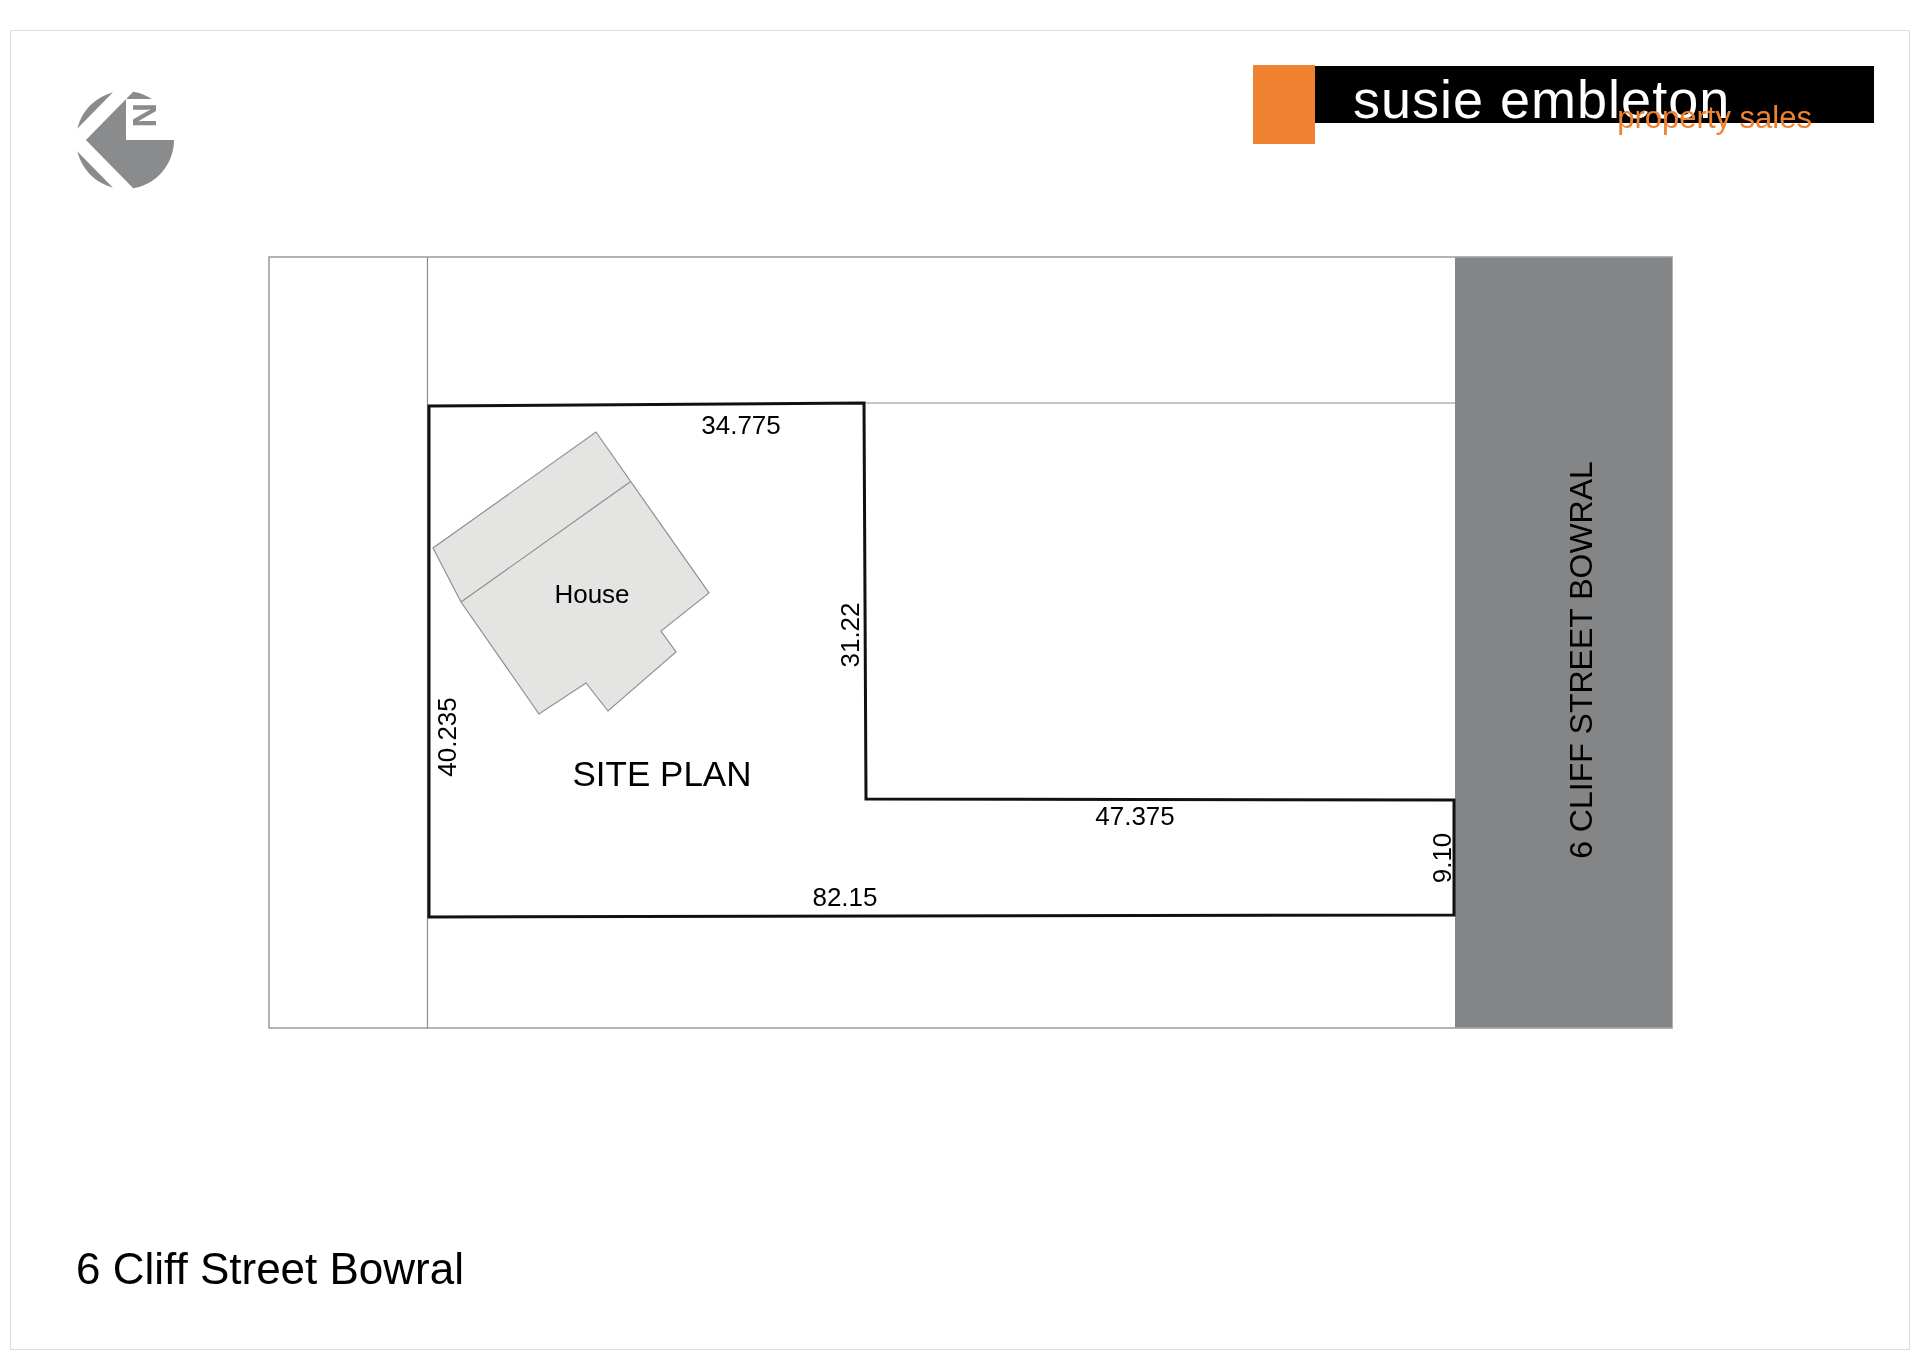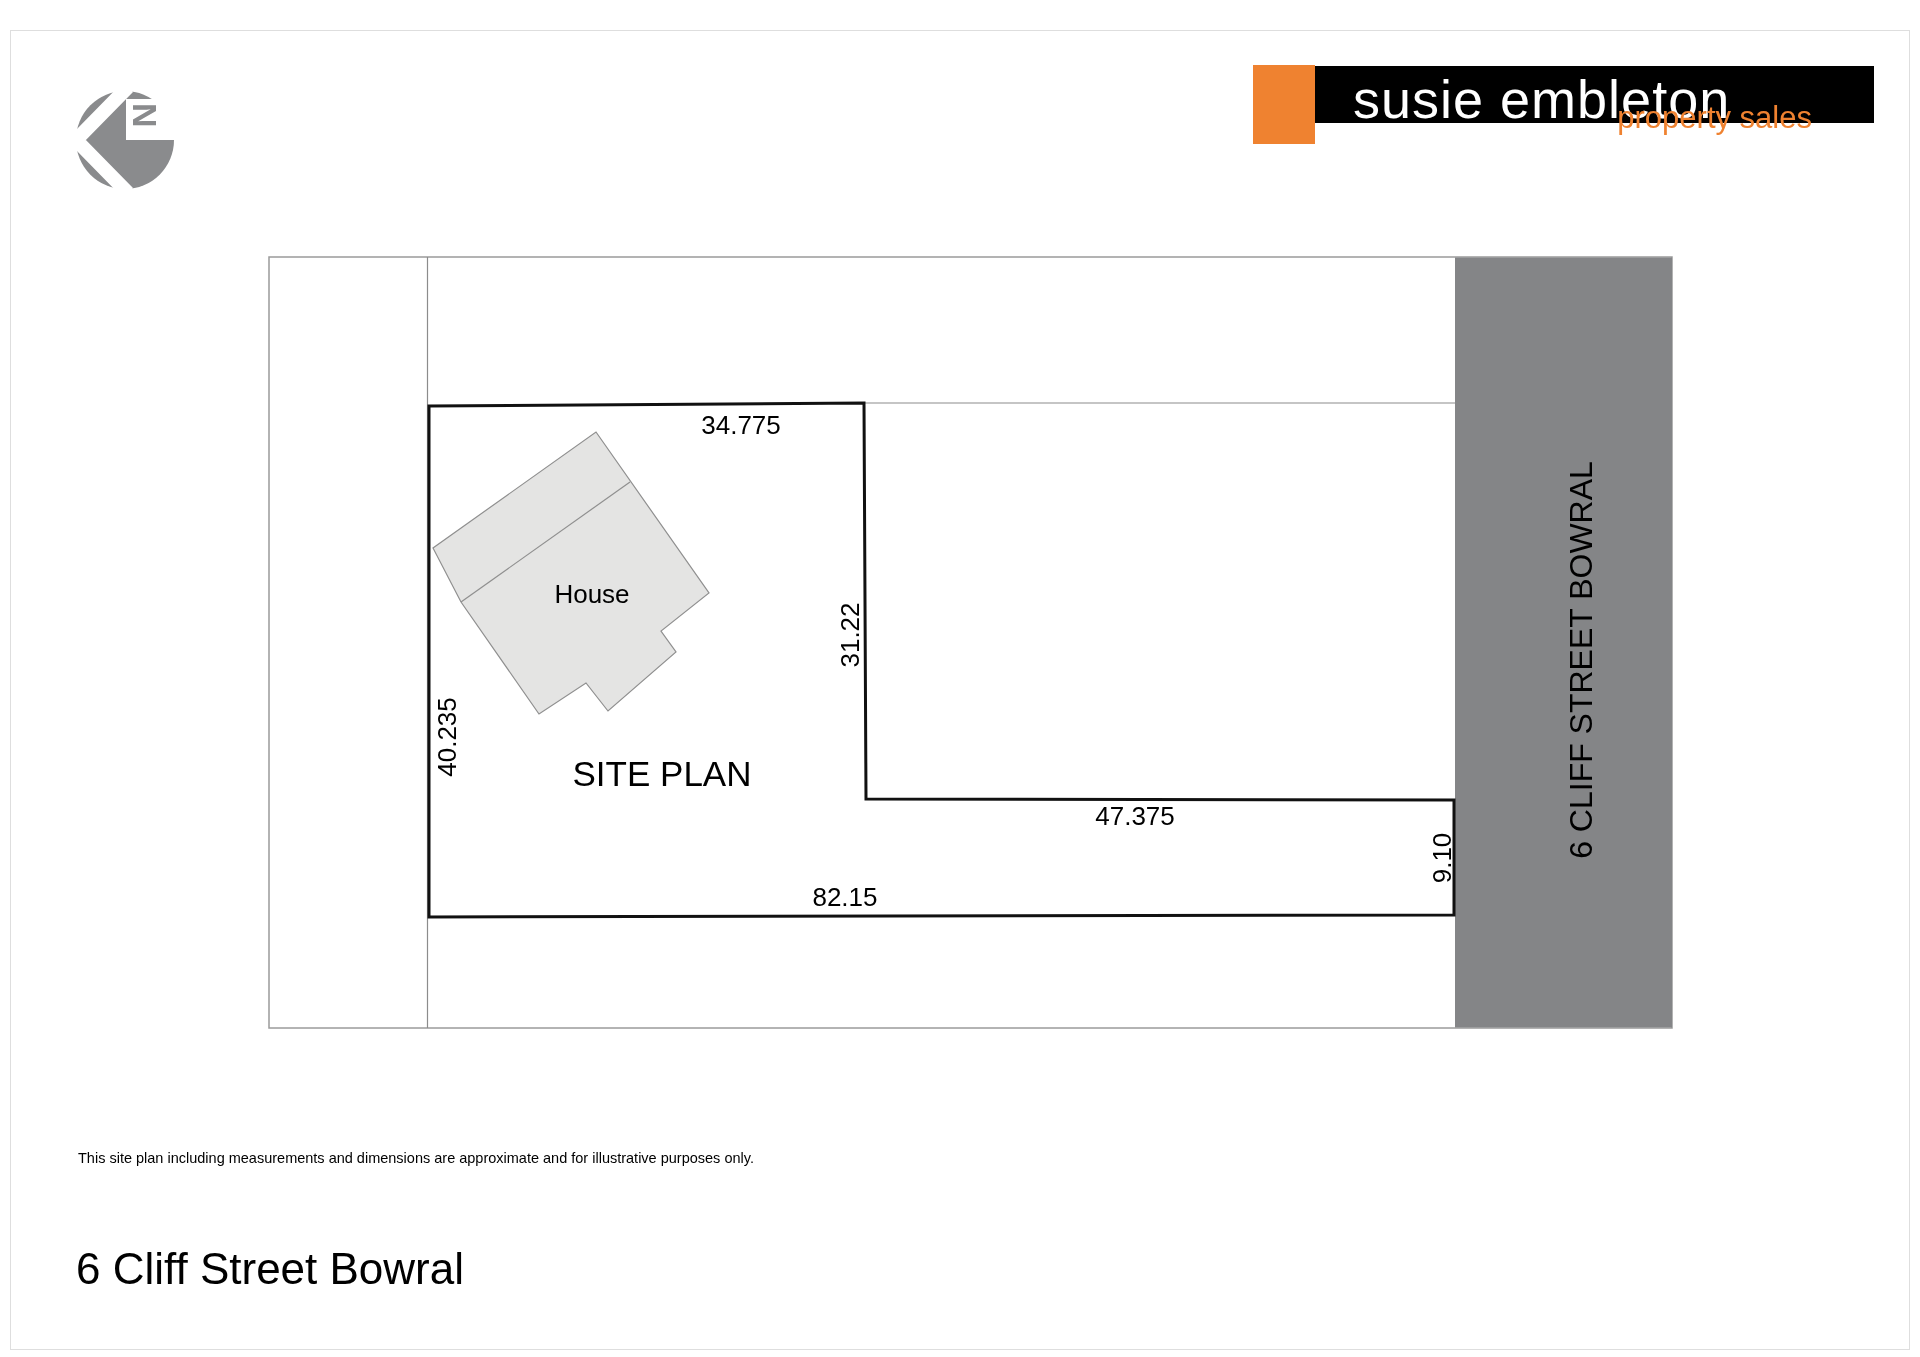--- a/index.html
+++ b/index.html
@@ -74,18 +74,17 @@
     <text class="dim-label" transform="translate(1451,858) rotate(-90)" text-anchor="middle">9.10</text>
     <text class="dim-label" x="845" y="906" text-anchor="middle">82.15</text>
     <text class="dim-label" transform="translate(456,737) rotate(-90)" text-anchor="middle">40.235</text>
 
     <text class="house-label" x="592" y="603" text-anchor="middle">House</text>
     <text class="siteplan-label" x="662" y="786" text-anchor="middle">SITE PLAN</text>
     <text class="street-label" transform="translate(1592,660) rotate(-90)" text-anchor="middle">6 CLIFF STREET BOWRAL</text>
   </svg>
 
   <div class="disclaimer">
-    <div>This site plan including measurements and dimensions are approximate and for illustrative purposes only.</div>
   </div>
 
   <div class="prop-title">6 Cliff Street Bowral</div>
 
 </div>
 
 </body></html>

